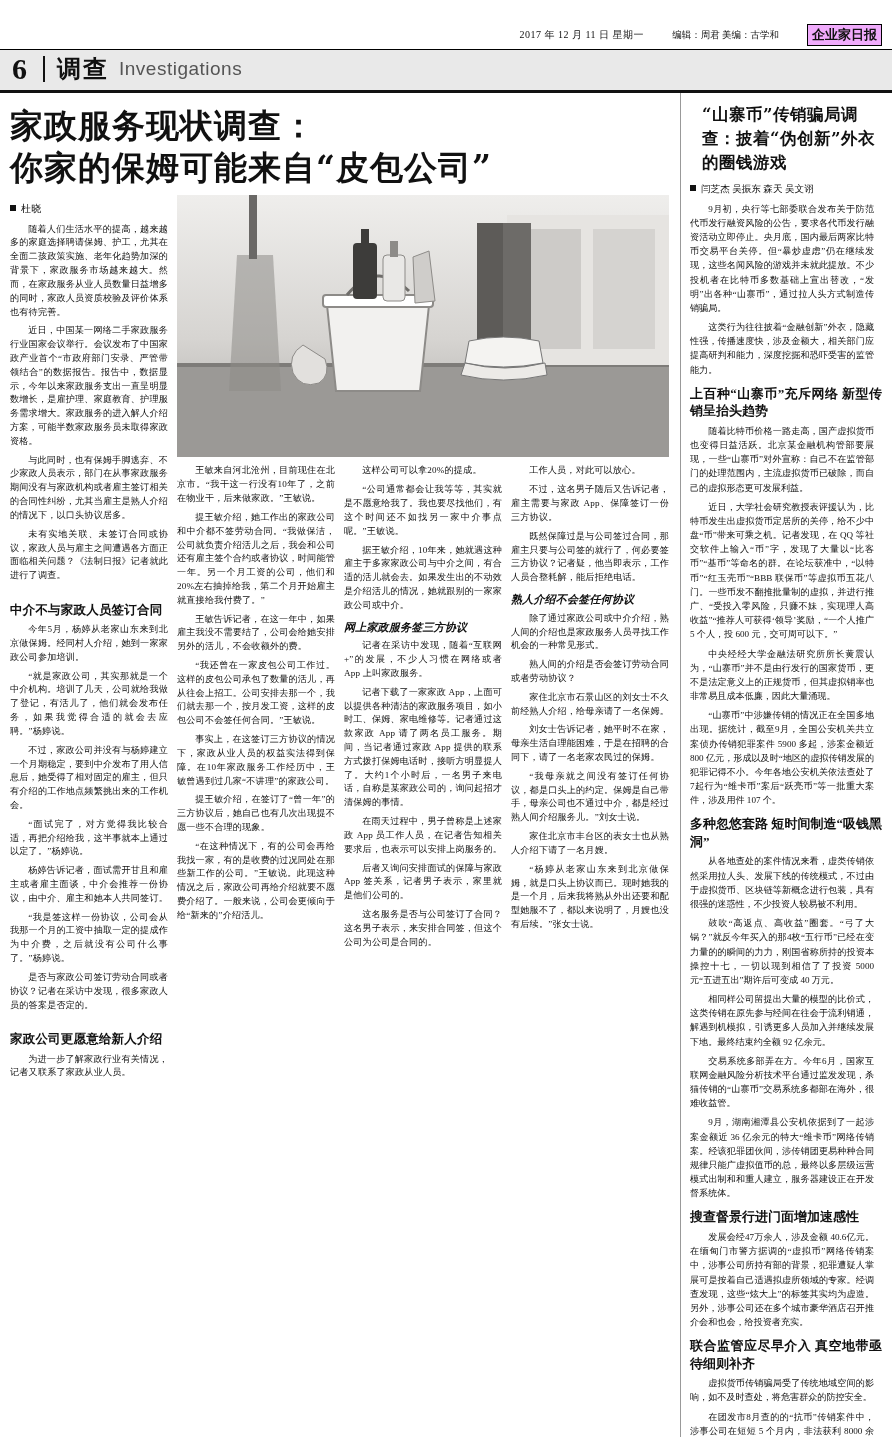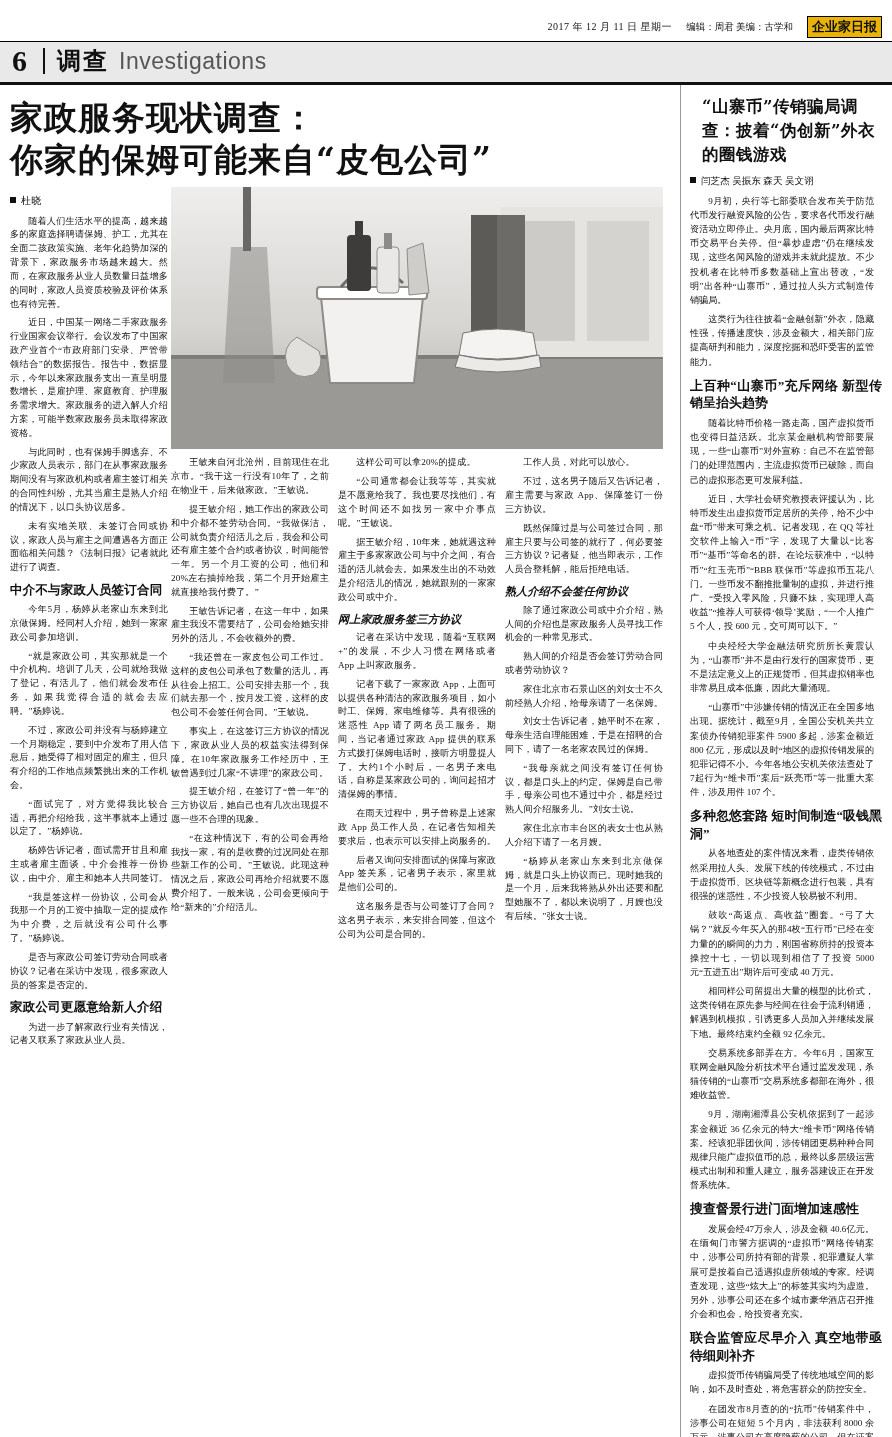--- a/index.html
+++ b/index.html
@@ -7,42 +7,42 @@
     width:892px;
     font-family:"Liberation Serif", serif;
     color:#111;
     -webkit-font-smoothing:none;
   }
   .page{width:892px;min-height:1437px;position:relative;padding:0;box-sizing:border-box;}
 
   
   .masthead{
     display:flex;align-items:center;justify-content:flex-end;
-    gap:14px;font-size:10px;padding:16px 10px 3px 10px;
+    gap:28px;font-size:10px;padding:24px 10px 3px 10px;
     border-bottom:1px solid #000;
   }
   .masthead .date{letter-spacing:.5px;}
   .masthead .editors{font-size:9.5px;}
   .masthead .paper{
     font-weight:bold;font-size:13px;border:1px solid #000;padding:1px 4px;
-    background:#eab308;
+    background:#f0abfc;
   }
 
   
   .sectionbar{
     display:flex;align-items:center;gap:10px;
     padding:4px 10px 6px 10px;background:#e9e9e9;
     border-bottom:3px solid #111;
   }
   .sectionbar .num{font-size:30px;font-weight:bold;line-height:1;padding:0 6px 0 2px;}
   .sectionbar .cn{
     font-size:24px;font-weight:bold;letter-spacing:2px;
     border-left:2px solid #111;padding-left:12px;line-height:1.1;
   }
-  .sectionbar .en{font-size:23px;color:#555;font-family:"Liberation Sans",sans-serif;letter-spacing:.5px;}
+  .sectionbar .en{font-size:19px;color:#555;font-family:"Liberation Sans",sans-serif;letter-spacing:.5px;}
 
   
   .body-wrap{padding:0 10px;}
   .top-area{display:flex;gap:10px;}
   .left-col{width:660px;}
   .right-col{
     width:202px;border-left:1px solid #999;padding-left:9px;box-sizing:border-box;
   }
 
   
@@ -59,21 +59,21 @@
   .byline .sq{display:inline-block;width:6px;height:6px;background:#111;margin-right:5px;vertical-align:1px;}
 
   
   .cols{display:flex;gap:9px;}
   .col{
     font-size:9.1px;line-height:1.52;text-align:justify;
     letter-spacing:.2px;
   }
   .col p{margin:0 0 5px 0;text-indent:2em;}
   .col .sub{
-    font-weight:bold;font-size:12.5px;text-indent:0;margin:7px 0 5px 0;
+    font-weight:bold;font-size:12.5px;text-indent:0;margin:19px 0 5px 0;
     line-height:1.3;
   }
   .col .sub-small{
     font-weight:bold;font-size:11px;text-indent:0;margin:6px 0 4px 0;font-style:italic;
   }
 
   .photo{
     background:#b9b9b9;position:relative;overflow:hidden;
     border:0;
   }
@@ -113,21 +113,21 @@
   <div class="body-wrap">
     <div class="top-area">
 
       <div class="left-col">
 
         <div class="headline">
           <span>家政服务现状调查：</span>
           <span class="l2">你家的保姆可能来自“皮包公司”</span>
         </div>
 
-        <div style="display:flex;gap:3px;">
+        <div style="display:flex;gap:9px;">
 
           <div class="col" style="width:158px;">
             <div class="byline">
               <span class="sq"></span><span>杜晓</span>
             </div>
             <p>随着人们生活水平的提高，越来越多的家庭选择聘请保姆、护工，尤其在全面二孩政策实施、老年化趋势加深的背景下，家政服务市场越来越大。然而，在家政服务从业人员数量日益增多的同时，家政人员资质校验及评价体系也有待完善。</p>
             <p>近日，中国某一网络二手家政服务行业国家会议举行。会议发布了中国家政产业首个“市政府部门安录、严管带领结合”的数据报告。报告中，数据显示，今年以来家政服务支出一直呈明显数增长，是雇护理、家庭教育、护理服务需求增大。家政服务的进入解人介绍方案，可能半数家政服务员未取得家政资格。</p>
             <p>与此同时，也有保姆手脚逃弃、不少家政人员表示，部门在从事家政服务期间没有与家政机构或者雇主签订相关的合同性纠纷，尤其当雇主是熟人介绍的情况下，以口头协议居多。</p>
             <p>未有实地关联、未签订合同或协议，家政人员与雇主之间遭遇各方面正面临相关问题？《法制日报》记者就此进行了调查。</p>
             <div class="sub">中介不与家政人员签订合同</div>
@@ -195,21 +195,21 @@
                 <p>事实上，在这签订三方协议的情况下，家政从业人员的权益实法得到保障。在10年家政服务工作经历中，王敏曾遇到过几家“不讲理”的家政公司。</p>
                 <p>提王敏介绍，在签订了“曾一年”的三方协议后，她自己也有几次出现提不愿一些不合理的现象。</p>
                 <p>“在这种情况下，有的公司会再给我找一家，有的是收费的过况同处在那些新工作的公司。”王敏说。此现这种情况之后，家政公司再给介绍就要不愿费介绍了。一般来说，公司会更倾向于给“新来的”介绍活儿。</p>
               </div>
               <div class="col" style="width:158px;">
                 <p>这样公司可以拿20%的提成。</p>
                 <p>“公司通常都会让我等等，其实就是不愿意给我了。我也要尽找他们，有这个时间还不如找另一家中介事点呢。”王敏说。</p>
                 <p>据王敏介绍，10年来，她就遇这种雇主于多家家政公司与中介之间，有合适的活儿就会去。如果发生出的不动效是介绍活儿的情况，她就跟别的一家家政公司或中介。</p>
                 <div class="sub-small">网上家政服务签三方协议</div>
                 <p>记者在采访中发现，随着“互联网+”的发展，不少人习惯在网络或者 App 上叫家政服务。</p>
-                <p>记者下载了一家家政 App，上面可以提供各种清洁的家政服务项目，如小时工、保姆、家电维修等。具有很强的迷惑性 App 请了两名员工服务。期间，当记者通过家政 App 提供的联系方式拨打保姆电话时，接听方明显提人了。大约1个小时后，一名男子来电话，自称是某家政公司的，询问起招才清保姆的事情。</p>
+                <p>记者下载了一家家政 App，上面可以提供各种清洁的家政服务项目，如小时工、保姆、家电维修等。记者通过这款家政 App 请了两名员工服务。期间，当记者通过家政 App 提供的联系方式拨打保姆电话时，接听方明显提人了。大约1个小时后，一名男子来电话，自称是某家政公司的，询问起招才清保姆的事情。</p>
                 <p>在雨天过程中，男子曾称是上述家政 App 员工作人员，在记者告知相关要求后，也表示可以安排上岗服务的。</p>
                 <p>后者又询问安排面试的保障与家政App 签关系，记者男子表示，家里就是他们公司的。</p>
                 <p>这名服务是否与公司签订了合同？这名男子表示，来安排合同签，但这个公司为公司是合同的。</p>
                 <p></p>
               </div>
               <div class="col" style="width:158px;">
                 <p>工作人员，对此可以放心。</p>
                 <p>不过，这名男子随后又告诉记者，雇主需要与家政 App、保障签订一份三方协议。</p>
                 <p>既然保障过是与公司签过合同，那雇主只要与公司签的就行了，何必要签三方协议？记者疑，他当即表示，工作人员合整耗解，能后拒绝电话。</p>
                 <div class="sub-small">熟人介绍不会签任何协议</div>

